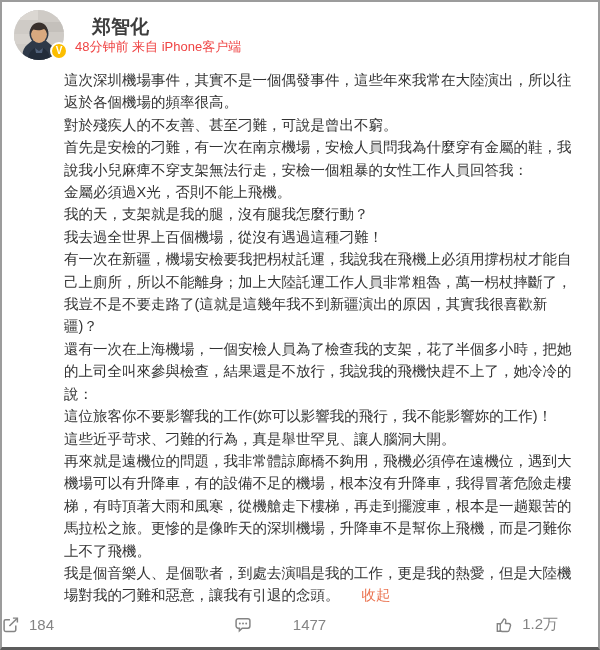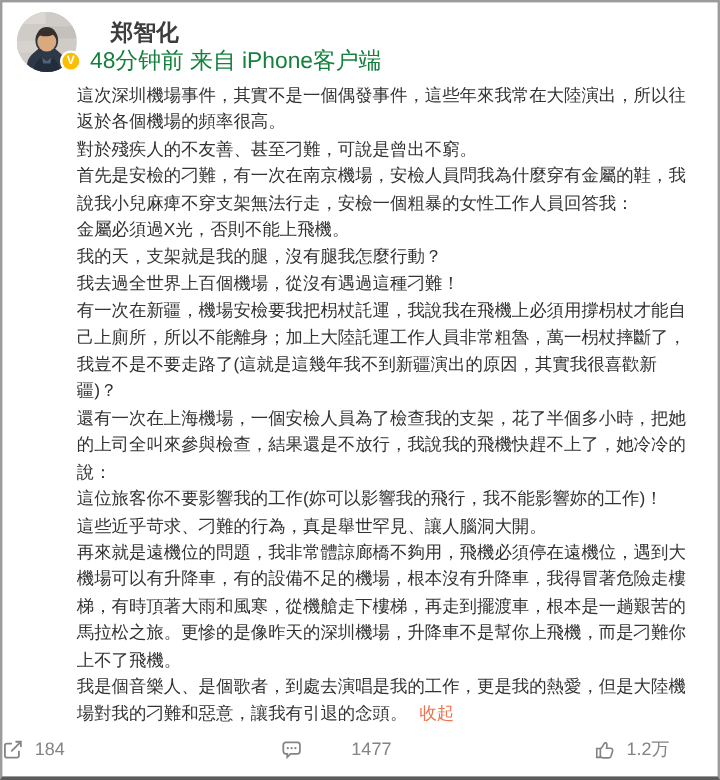--- a/index.html
+++ b/index.html
@@ -22,29 +22,29 @@
     border-radius:50%; background:#fcbe00; border:2px solid #ffffff;
     color:#ffffff; font-size:10px; font-weight:bold; text-align:center;
     line-height:14px;
   }
   .name {
     position:absolute; left:73px; top:12px;
     font-size:19px; font-weight:bold; color:#3d3d3d;margin-left:17px;
   }
   .meta {
     position:absolute; left:73px; top:36px;
-    font-size:19px; color:#15803d;
+    font-size:13px; color:#ef4444;
   }
   
   .post-body {
     padding:7px 26px 0 62px;
     font-size:14.5px; line-height:22.4px; color:#333333;
   }
   .post-body p { margin:0; }
-  .collapse { color:#eb7350; cursor:pointer; margin-left:10px; }
+  .collapse { color:#eb7350; cursor:pointer; margin-left:22px; }
   
   .footer {
     position:absolute; left:0; right:0; bottom:8px; height:30px;
     display:flex; align-items:center; color:#848484; font-size:15px;
   }
   .action { flex:1; display:flex; align-items:center; gap:9px; cursor:pointer; }
   .action.left  { justify-content:flex-start; }
   .action.mid   { justify-content:center;gap:41px; }
   .action.right { justify-content:flex-end; padding-right:40px; }
   .action svg { display:block; }

